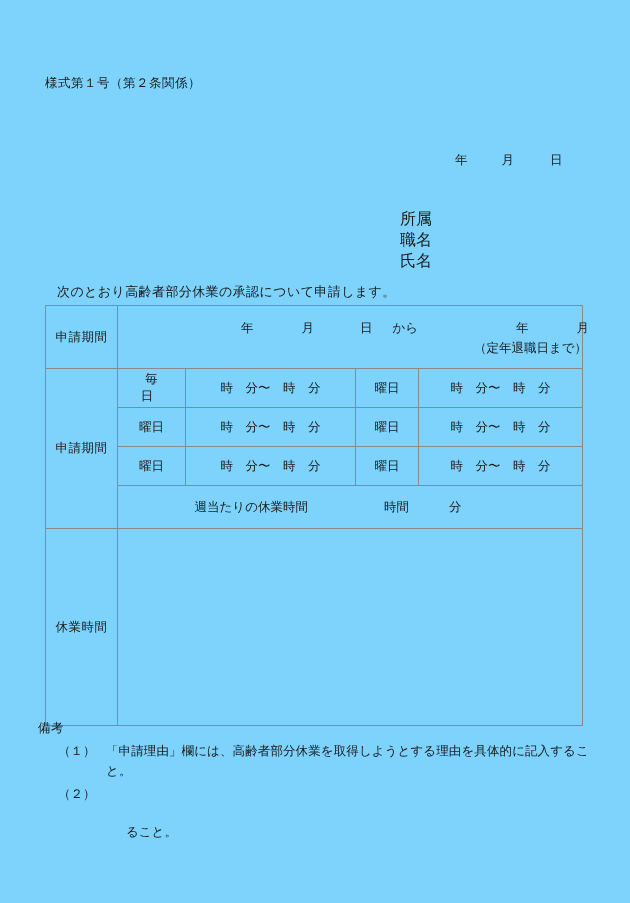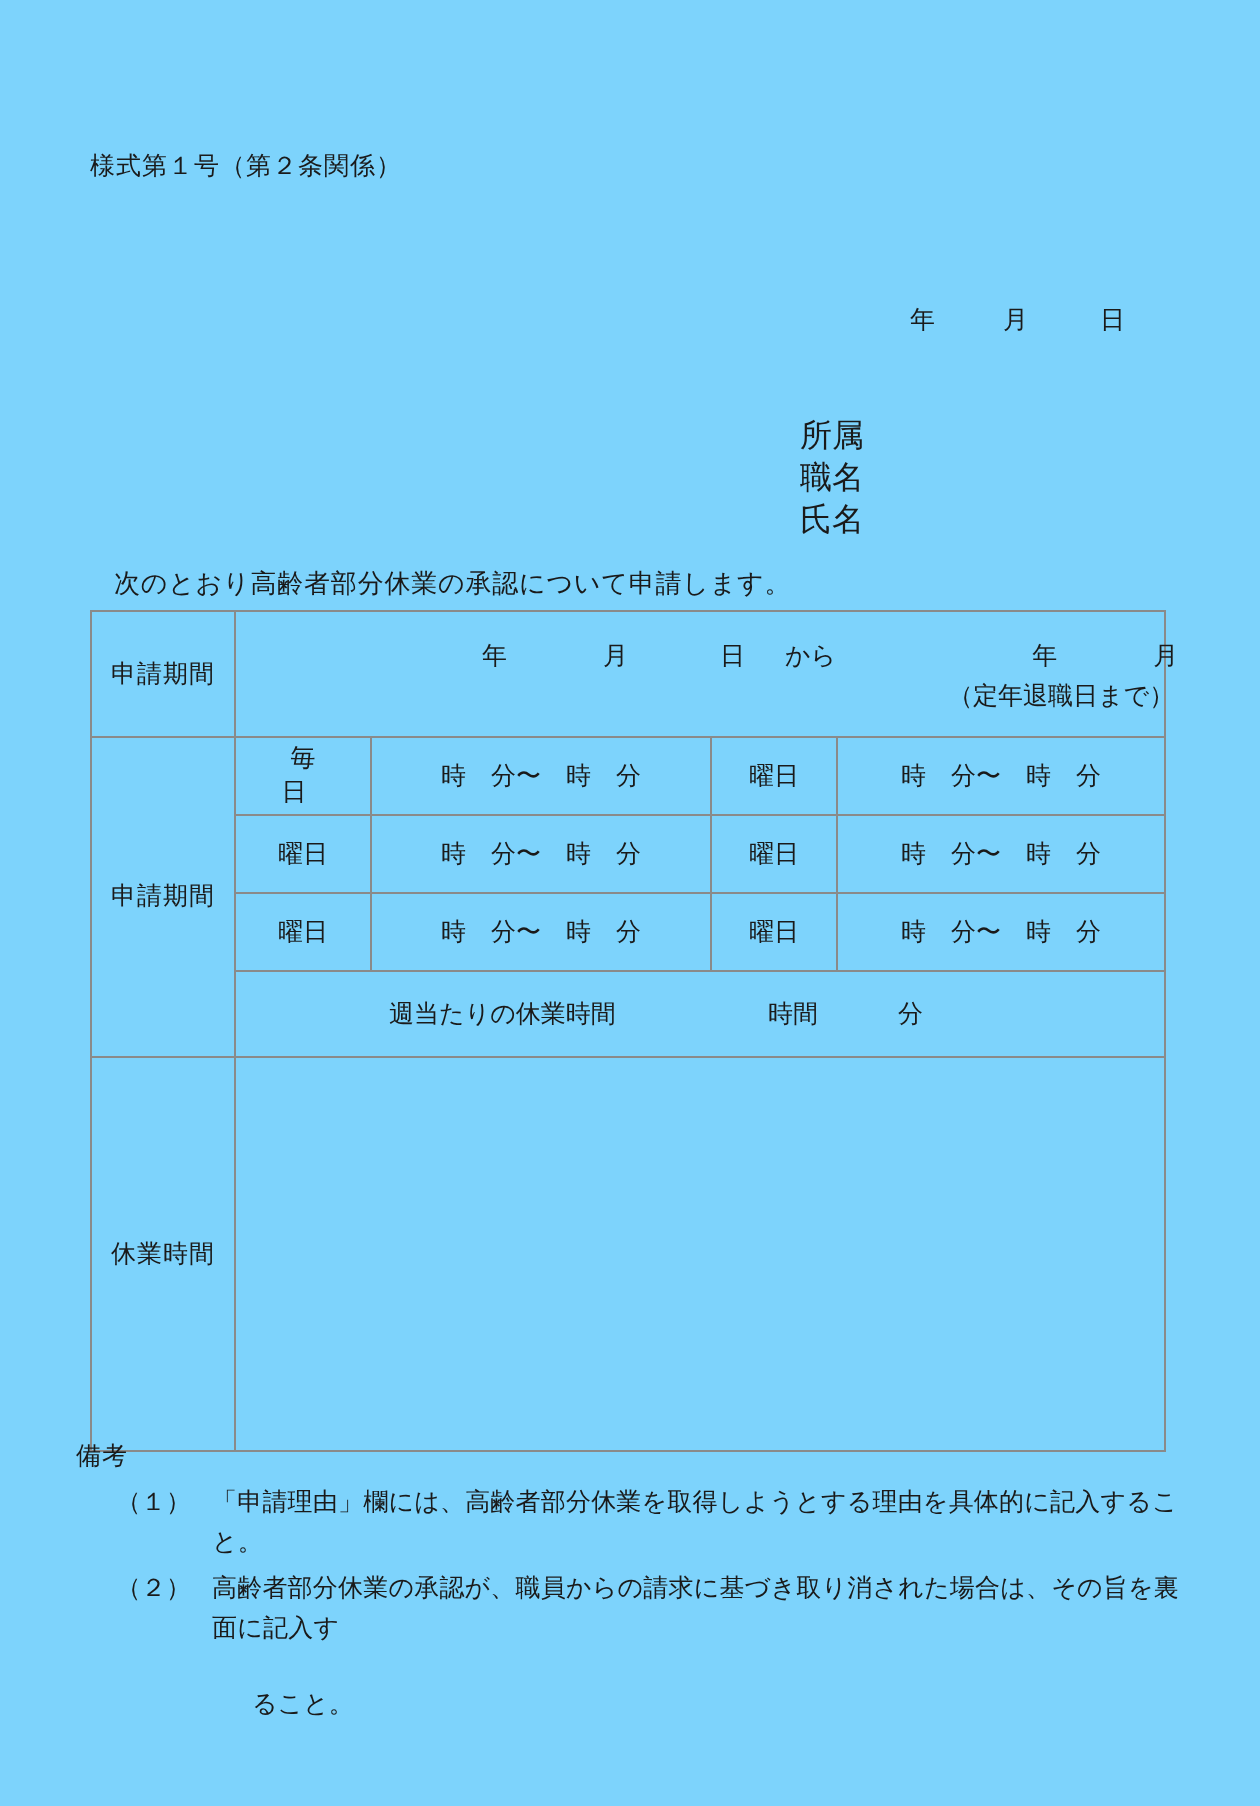--- a/index.html
+++ b/index.html
@@ -269,18 +269,17 @@
   <div class="notes">
     <div class="notes-heading">備考</div>
 
     <div class="note-item">
       <span class="note-num">（１）</span>
       <span class="note-text">「申請理由」欄には、高齢者部分休業を取得しようとする理由を具体的に記入すること。</span>
     </div>
 
     <div class="note-item">
       <span class="note-num">（２）</span>
-      <span class="note-text">高齢者部分休業の承認が、職員からの請求に基づき取り消された場合は、その旨を裏面に記入す</span>
     </div>
     <div class="note-cont">ること。</div>
   </div>
 
 </div>
 
 </body></html>

